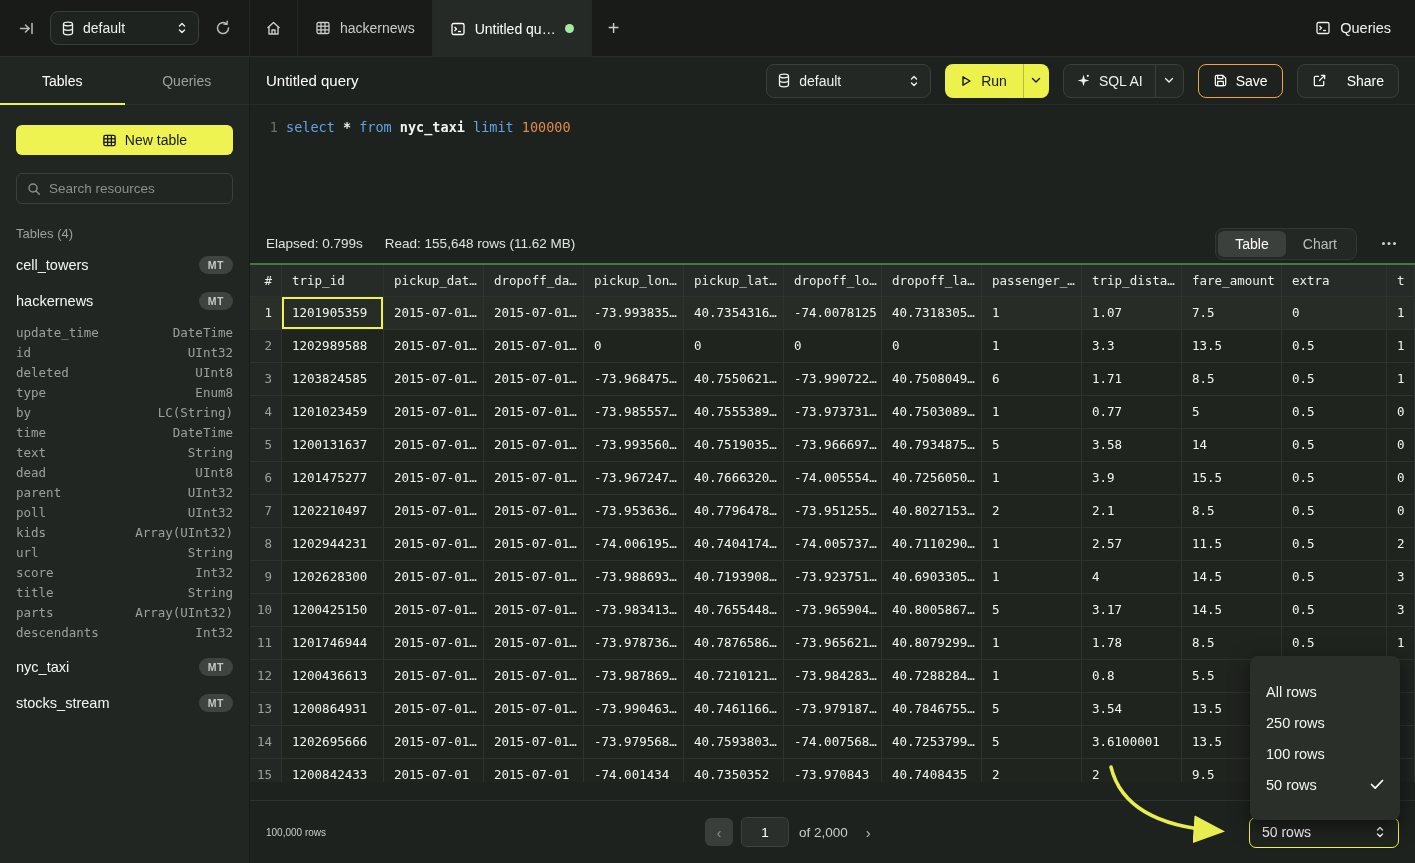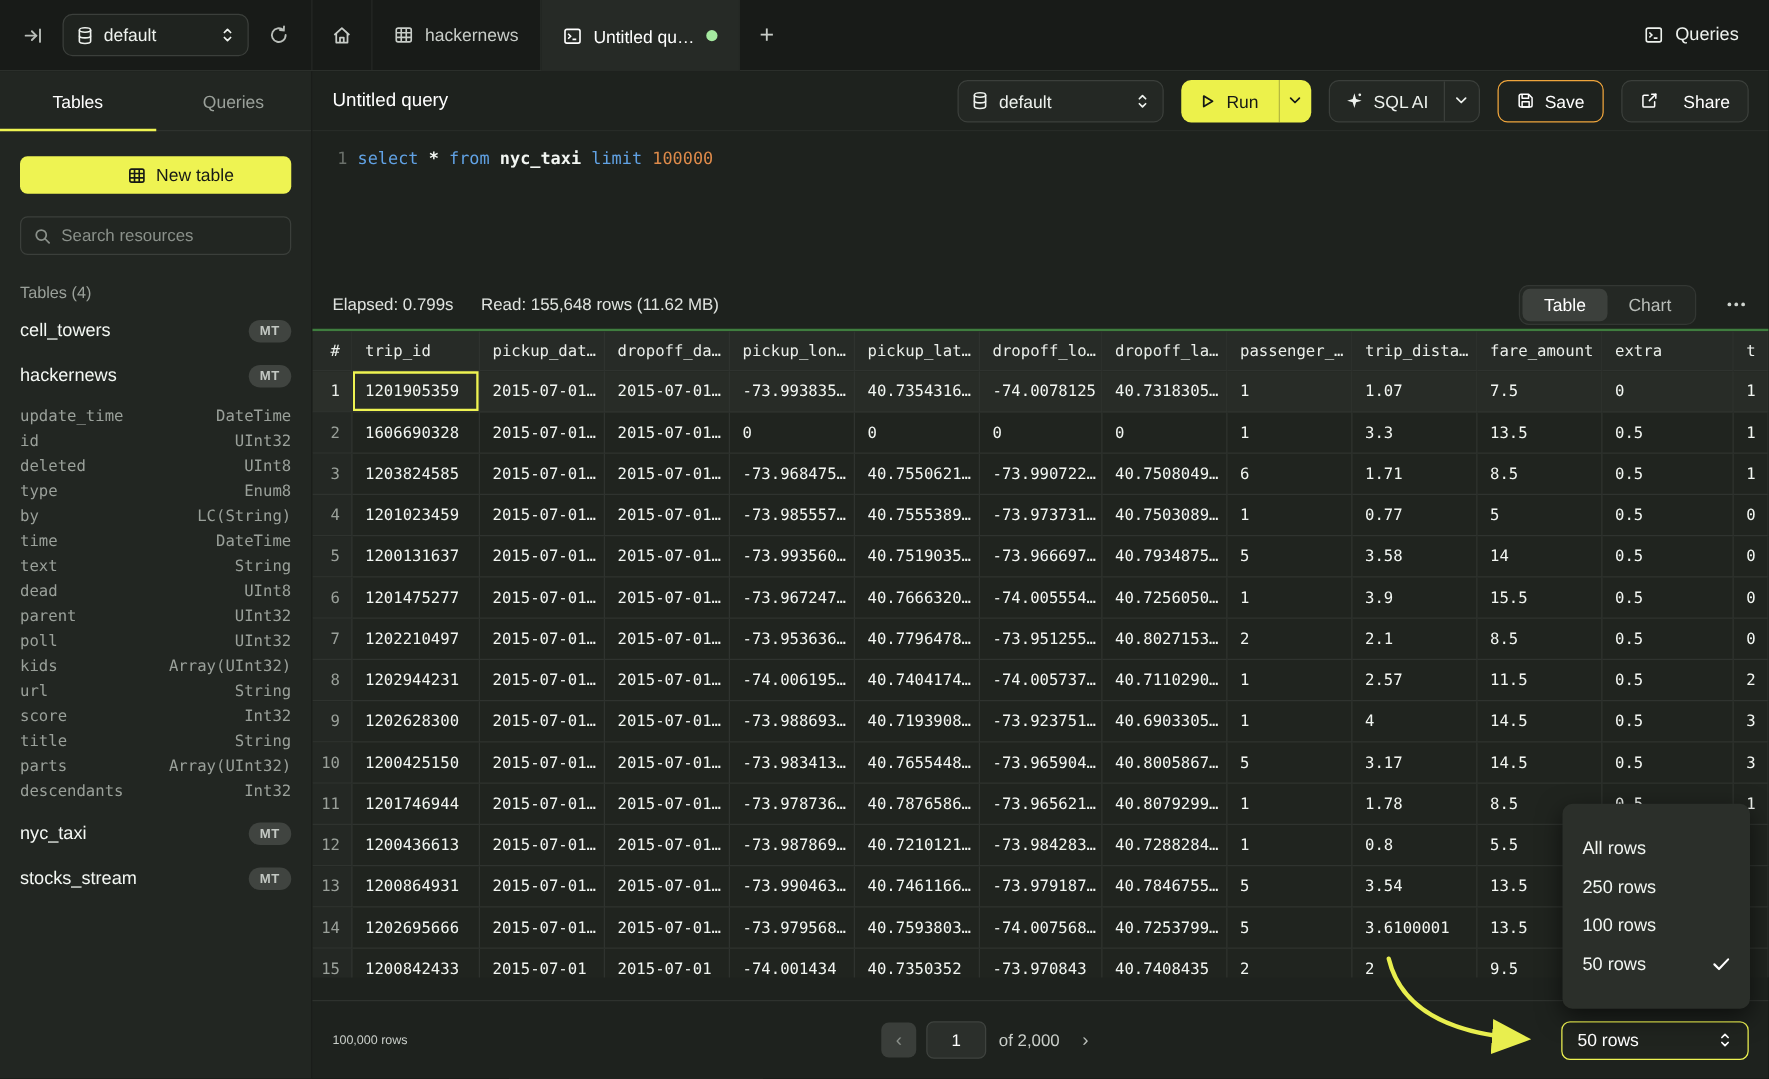--- a/index.html
+++ b/index.html
@@ -98,21 +98,21 @@
   .total-rows { color:#c9cec9; font-size:10px; }
   .pagination { position:absolute; left:455px; display:flex; align-items:center; }
   .pg-prev { width:28px; height:28px; display:flex; align-items:center; justify-content:center; background:#3a3e3a; border:none; border-radius:6px; color:#8a908a; font-size:15px; cursor:default; }
   .pg-input { width:48px; height:30px; margin-left:8px; background:#2b2f2b; border:1px solid #3f433f; border-radius:6px; color:#fff; text-align:center; font-size:13.5px; font-family:inherit; outline:none; }
   .pg-of { margin:0 12px 0 10px; color:#c9cec9; font-size:13.5px; }
   .pg-next { background:none; border:none; color:#b9beb9; font-size:15px; cursor:pointer; padding:4px 6px; }
   .page-size { margin-left:auto; width:150px; height:31px; display:flex; align-items:center; gap:8px; padding:0 12px; border:1.5px solid #eef352; border-radius:7px; background:#20241f; color:#fff; font-size:14px; cursor:pointer; }
   .page-size .lbl { flex:1; }
 
   
-  .popup { position:absolute; right:15px; bottom:56px; width:150px; background:#2b2f2a; border-radius:8px; box-shadow:0 6px 20px rgba(0,0,0,.55); padding:20px 0; z-index:5; }
+  .popup { position:absolute; right:15px; bottom:43px; width:150px; background:#2b2f2a; border-radius:8px; box-shadow:0 6px 20px rgba(0,0,0,.55); padding:20px 0; z-index:5; }
   .popup-item { height:31px; display:flex; align-items:center; justify-content:space-between; padding:0 16px; color:#f2f6f2; font-size:14.5px; cursor:pointer; }
   .popup-item .chk { color:#fff; }
 
   
   .arrow-overlay { position:absolute; inset:0; pointer-events:none; z-index:6; }
 </style>
 </head>
 <body>
 
 <div class="app">
@@ -453,21 +453,21 @@
             <div class="g-cell">-74.0078125</div>
             <div class="g-cell">40.7318305…</div>
             <div class="g-cell">1</div>
             <div class="g-cell">1.07</div>
             <div class="g-cell">7.5</div>
             <div class="g-cell">0</div>
             <div class="g-cell">1</div>
           </div>
           <div class="g-row">
             <div class="g-cell num-col">2</div>
-            <div class="g-cell">1606690328</div>
+            <div class="g-cell">1202989588</div>
             <div class="g-cell">2015-07-01…</div>
             <div class="g-cell">2015-07-01…</div>
             <div class="g-cell">0</div>
             <div class="g-cell">0</div>
             <div class="g-cell">0</div>
             <div class="g-cell">0</div>
             <div class="g-cell">1</div>
             <div class="g-cell">3.3</div>
             <div class="g-cell">13.5</div>
             <div class="g-cell">0.5</div>

